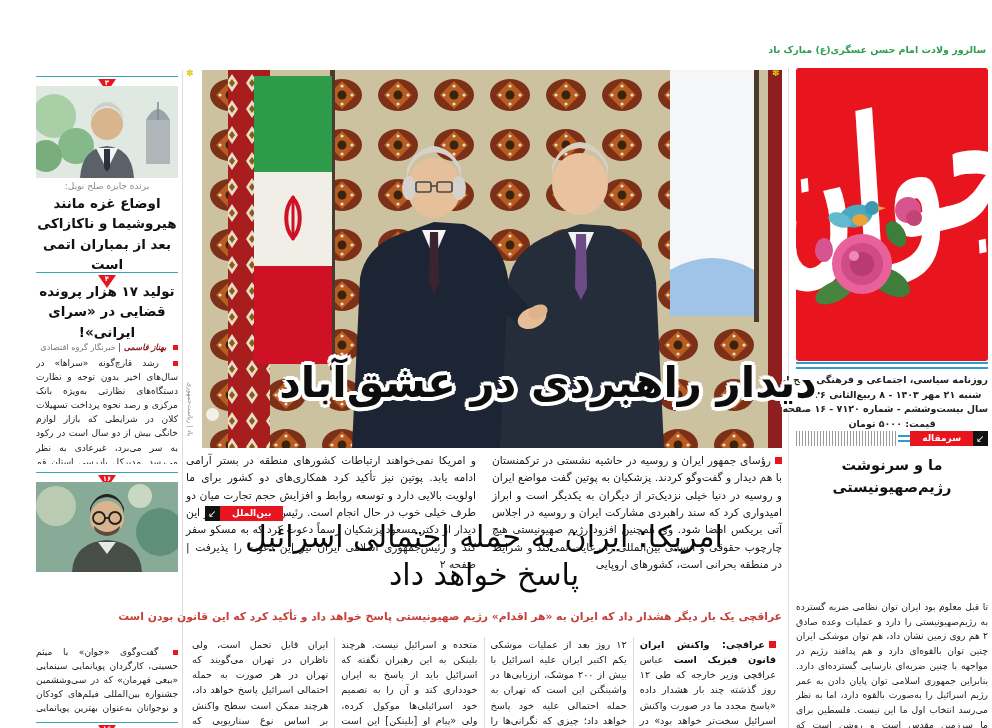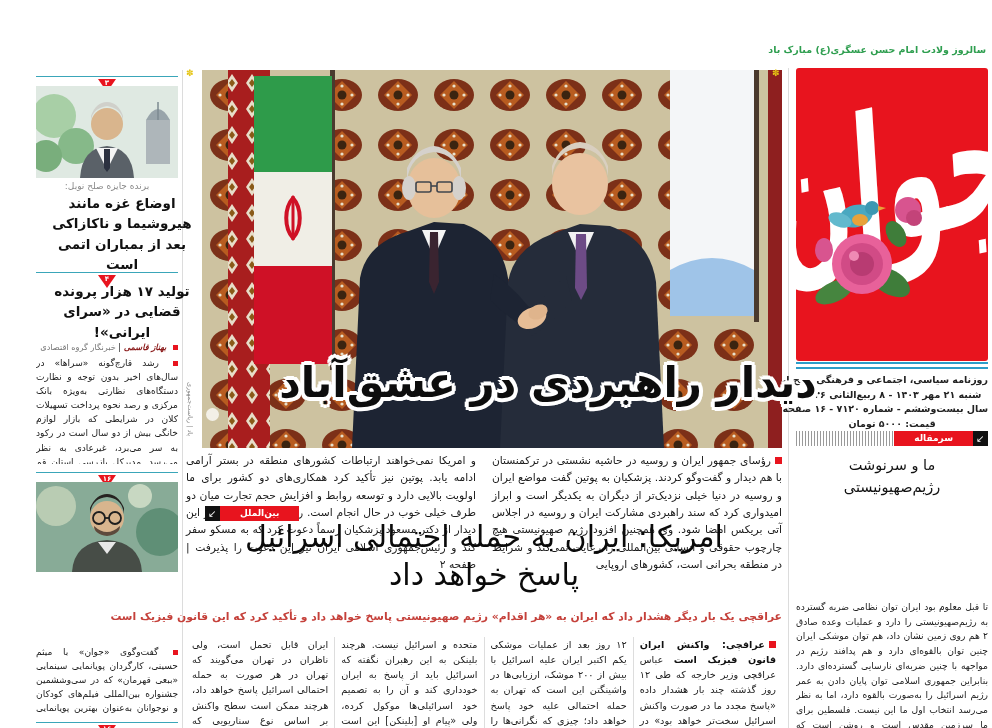--- a/index.html
+++ b/index.html
@@ -12,24 +12,24 @@
   .greeting{top:44px;right:6px;width:188px;font-size:9.5px;font-weight:bold;color:#2e9e4f;text-align:center;white-space:nowrap;}
   .masthead{top:68px;right:4px;width:192px;height:293px;background:#e8141e;border-radius:3px;overflow:hidden;}
   .logo-word{position:absolute;top:38%;left:50%;transform:translate(-50%,-50%) scaleY(1.9) rotate(-7deg);
              color:#fff;font-size:96px;font-weight:bold;line-height:1;}
   .flower{position:absolute;left:8px;top:96px;}
   .dline{height:7px;background:linear-gradient(#2e9dc9 0 2px,transparent 2px 5px,#2e9dc9 5px 7px);}
   .infoblock{top:362px;right:4px;width:192px;}
   .infolines{padding:4px 0 3px 0;font-size:9.5px;font-weight:bold;line-height:1.55;color:#222;text-align:center;white-space:nowrap;}
   .badge-row{top:430px;right:4px;width:192px;height:17px;display:flex;direction:ltr;align-items:center;}
   .barcode{width:102px;height:15px;background:repeating-linear-gradient(90deg,#9a9a9a 0 1px,#fff 1px 3px,#9a9a9a 3px 4px,#fff 4px 6px);}
-  .badge-red{background:#e8141e;color:#fff;font-size:9px;font-weight:bold;padding:2px 20px;line-height:1.2;}
+  .badge-red{background:#e8141e;color:#fff;font-size:9px;font-weight:bold;padding:2px 12px;line-height:1.2;}
   .mark-icon{width:15px;height:15px;background:#111;color:#fff;font-size:10px;line-height:15px;text-align:center;flex:0 0 15px;}
   .badge-row .badge-red{margin-left:auto;}
-  .ed-title{top:455px;right:4px;width:192px;font-size:14.5px;font-weight:normal;line-height:1.5;text-align:center;color:#111;}
+  .ed-title{top:455px;right:4px;width:192px;font-size:14.5px;font-weight:bold;line-height:1.5;text-align:center;color:#111;}
   .ed-row{top:505px;right:4px;width:192px;display:flex;gap:7px;}
   .ed-lead{flex:1;font-size:9.2px;line-height:1.62;}
   .ed-fig{width:74px;flex:0 0 74px;}
   .ed-name{font-size:8.6px;font-weight:bold;margin-top:4px;}
   .ed-role{font-size:8px;color:#666;margin-top:3px;}
   .ed-body{top:600px;right:4px;width:192px;height:128px;overflow:hidden;font-size:9.2px;line-height:1.6;}
   
   .vr{width:1px;background:#dcdcdc;}
   
   .photo{left:202px;top:70px;width:580px;height:378px;overflow:hidden;}
@@ -54,21 +54,21 @@
   .col + .col{border-right:0;}
   .col:not(:last-child){border-left:1px solid #ddd;}
   .col-lead{color:#111;}
   
   .sb-divider{left:36px;width:142px;height:14px;text-align:center;}
   .sb-divider .line{position:absolute;left:0;right:0;top:6px;height:1px;background:#3aa6b9;}
   .tri{position:relative;display:inline-block;width:18px;height:13px;background:#e8141e;
        clip-path:polygon(0 0,100% 0,50% 100%);color:#fff;font-size:7px;line-height:9px;font-weight:bold;}
   .sb-photo{left:36px;width:142px;overflow:hidden;}
   .sb-kicker{left:36px;top:181px;width:142px;text-align:center;font-size:9px;color:#8a8a8a;}
-  .sb-h{left:51px;width:142px;text-align:center;font-weight:bold;font-size:13.5px;line-height:1.5;color:#111;}
+  .sb-h{left:36px;width:142px;text-align:center;font-weight:bold;font-size:13.5px;line-height:1.5;color:#111;}
   .sb-byline{left:36px;top:342px;width:142px;font-size:8.2px;}
   .sb-byline .name{font-weight:bold;color:#8b1a1a;font-style:italic;}
   .sb-byline .role{color:#777;}
   .sb-body{left:36px;width:142px;overflow:hidden;font-size:9.1px;line-height:1.55;}
 </style>
 </head>
 <body>
 
 <div id="paper">
 
@@ -198,21 +198,21 @@
   <div class="abs badge2">
     <div class="mark-icon">↙</div>
     <div class="badge-red">بین‌الملل</div>
   </div>
 
   <div class="abs headline2">
     <span class="nowrap">امریکا: ایران به حمله احتمالی اسرائیل</span>
     <span class="nowrap">پاسخ خواهد داد</span>
   </div>
 
-  <div class="abs subheadline">عراقچی یک بار دیگر هشدار داد که ایران به «هر اقدام» رژیم صهیونیستی پاسخ خواهد داد و تأکید کرد که این قانون فیزیک است</div>
+  <div class="abs subheadline">عراقچی یک بار دیگر هشدار داد که ایران به «هر اقدام» رژیم صهیونیستی پاسخ خواهد داد و تأکید کرد که این قانون بودن است</div>
 
   <div class="abs cols">
     <div class="col just">
       <span class="bullet"></span><b class="col-lead">عراقچی: واکنش ایران قانون فیزیک است</b>
       <span>عباس عراقچی وزیر خارجه که طی ۱۲ روز گذشته چند بار هشدار داده «پاسخ مجدد ما در صورت واکنش اسرائیل سخت‌تر خواهد بود» در گفت‌وگو با شبکه ایتالیایی Tg3 نیز یک بار دیگر این هشدار را تکرار کرد و گفت «قطعاً به هر اقدام اسرائیل با قدرت و قوت بیشتری پاسخ خواهیم داد.» او گفته که «هر کنشی، واکنشی</span>
     </div>
     <div class="col just">۱۲ روز بعد از عملیات موشکی یکم اکتبر ایران علیه اسرائیل با بیش از ۲۰۰ موشک، ارزیابی‌ها در واشینگتن این است که تهران به حمله احتمالی علیه خود پاسخ خواهد داد؛ چیزی که نگرانی‌ها را در واشینگتن افزایش داده است. جو بایدن چهارشنبه‌شب با نخست‌وزیر رژیم صهیونیستی درباره دامنه پاسخ اسرائیلی‌ها تلفنی گفت‌وگو کرده؛ گفت‌وگویی که با «حدی از تفاهم» همراه بوده ولی منابع عبری می‌گویند که این تفاهم همچنان</div>
     <div class="col just">متحده و اسرائیل نیست. هرچند بلینکن به این رهبران نگفته که اسرائیل باید از پاسخ به ایران خودداری کند و آن را به تصمیم خود اسرائیلی‌ها موکول کرده، ولی «پیام او [بلینکن] این است که تا حد امکان هوشمند و راهبردی و محدود باشید.» در حالی که منابع امریکایی تأکید می‌کنند که واشینگتن نگران تشدید تنش‌ها در صورت گسترده بودن حمله اسرائیل به ایران است و به همین</div>
     <div class="col just">ایران قابل تحمل است، ولی ناظران در تهران می‌گویند که تهران در هر صورت به حمله احتمالی اسرائیل پاسخ خواهد داد، هرچند ممکن است سطح واکنش بر اساس نوع سناریویی که صهیونیست‌ها در پیش بگیرند متفاوت باشد. علیرضا تقوی‌نیا تحلیلگر امنیتی مقیم تهران معتقد است که ماهیت پاسخی که ایران به حمله احتمالی اسرائیل خواهد داد به ماهیت و وسعت حمله اسرائیل بستگی دارد. شبکه خبری «راشاتودی</div>
   </div>

